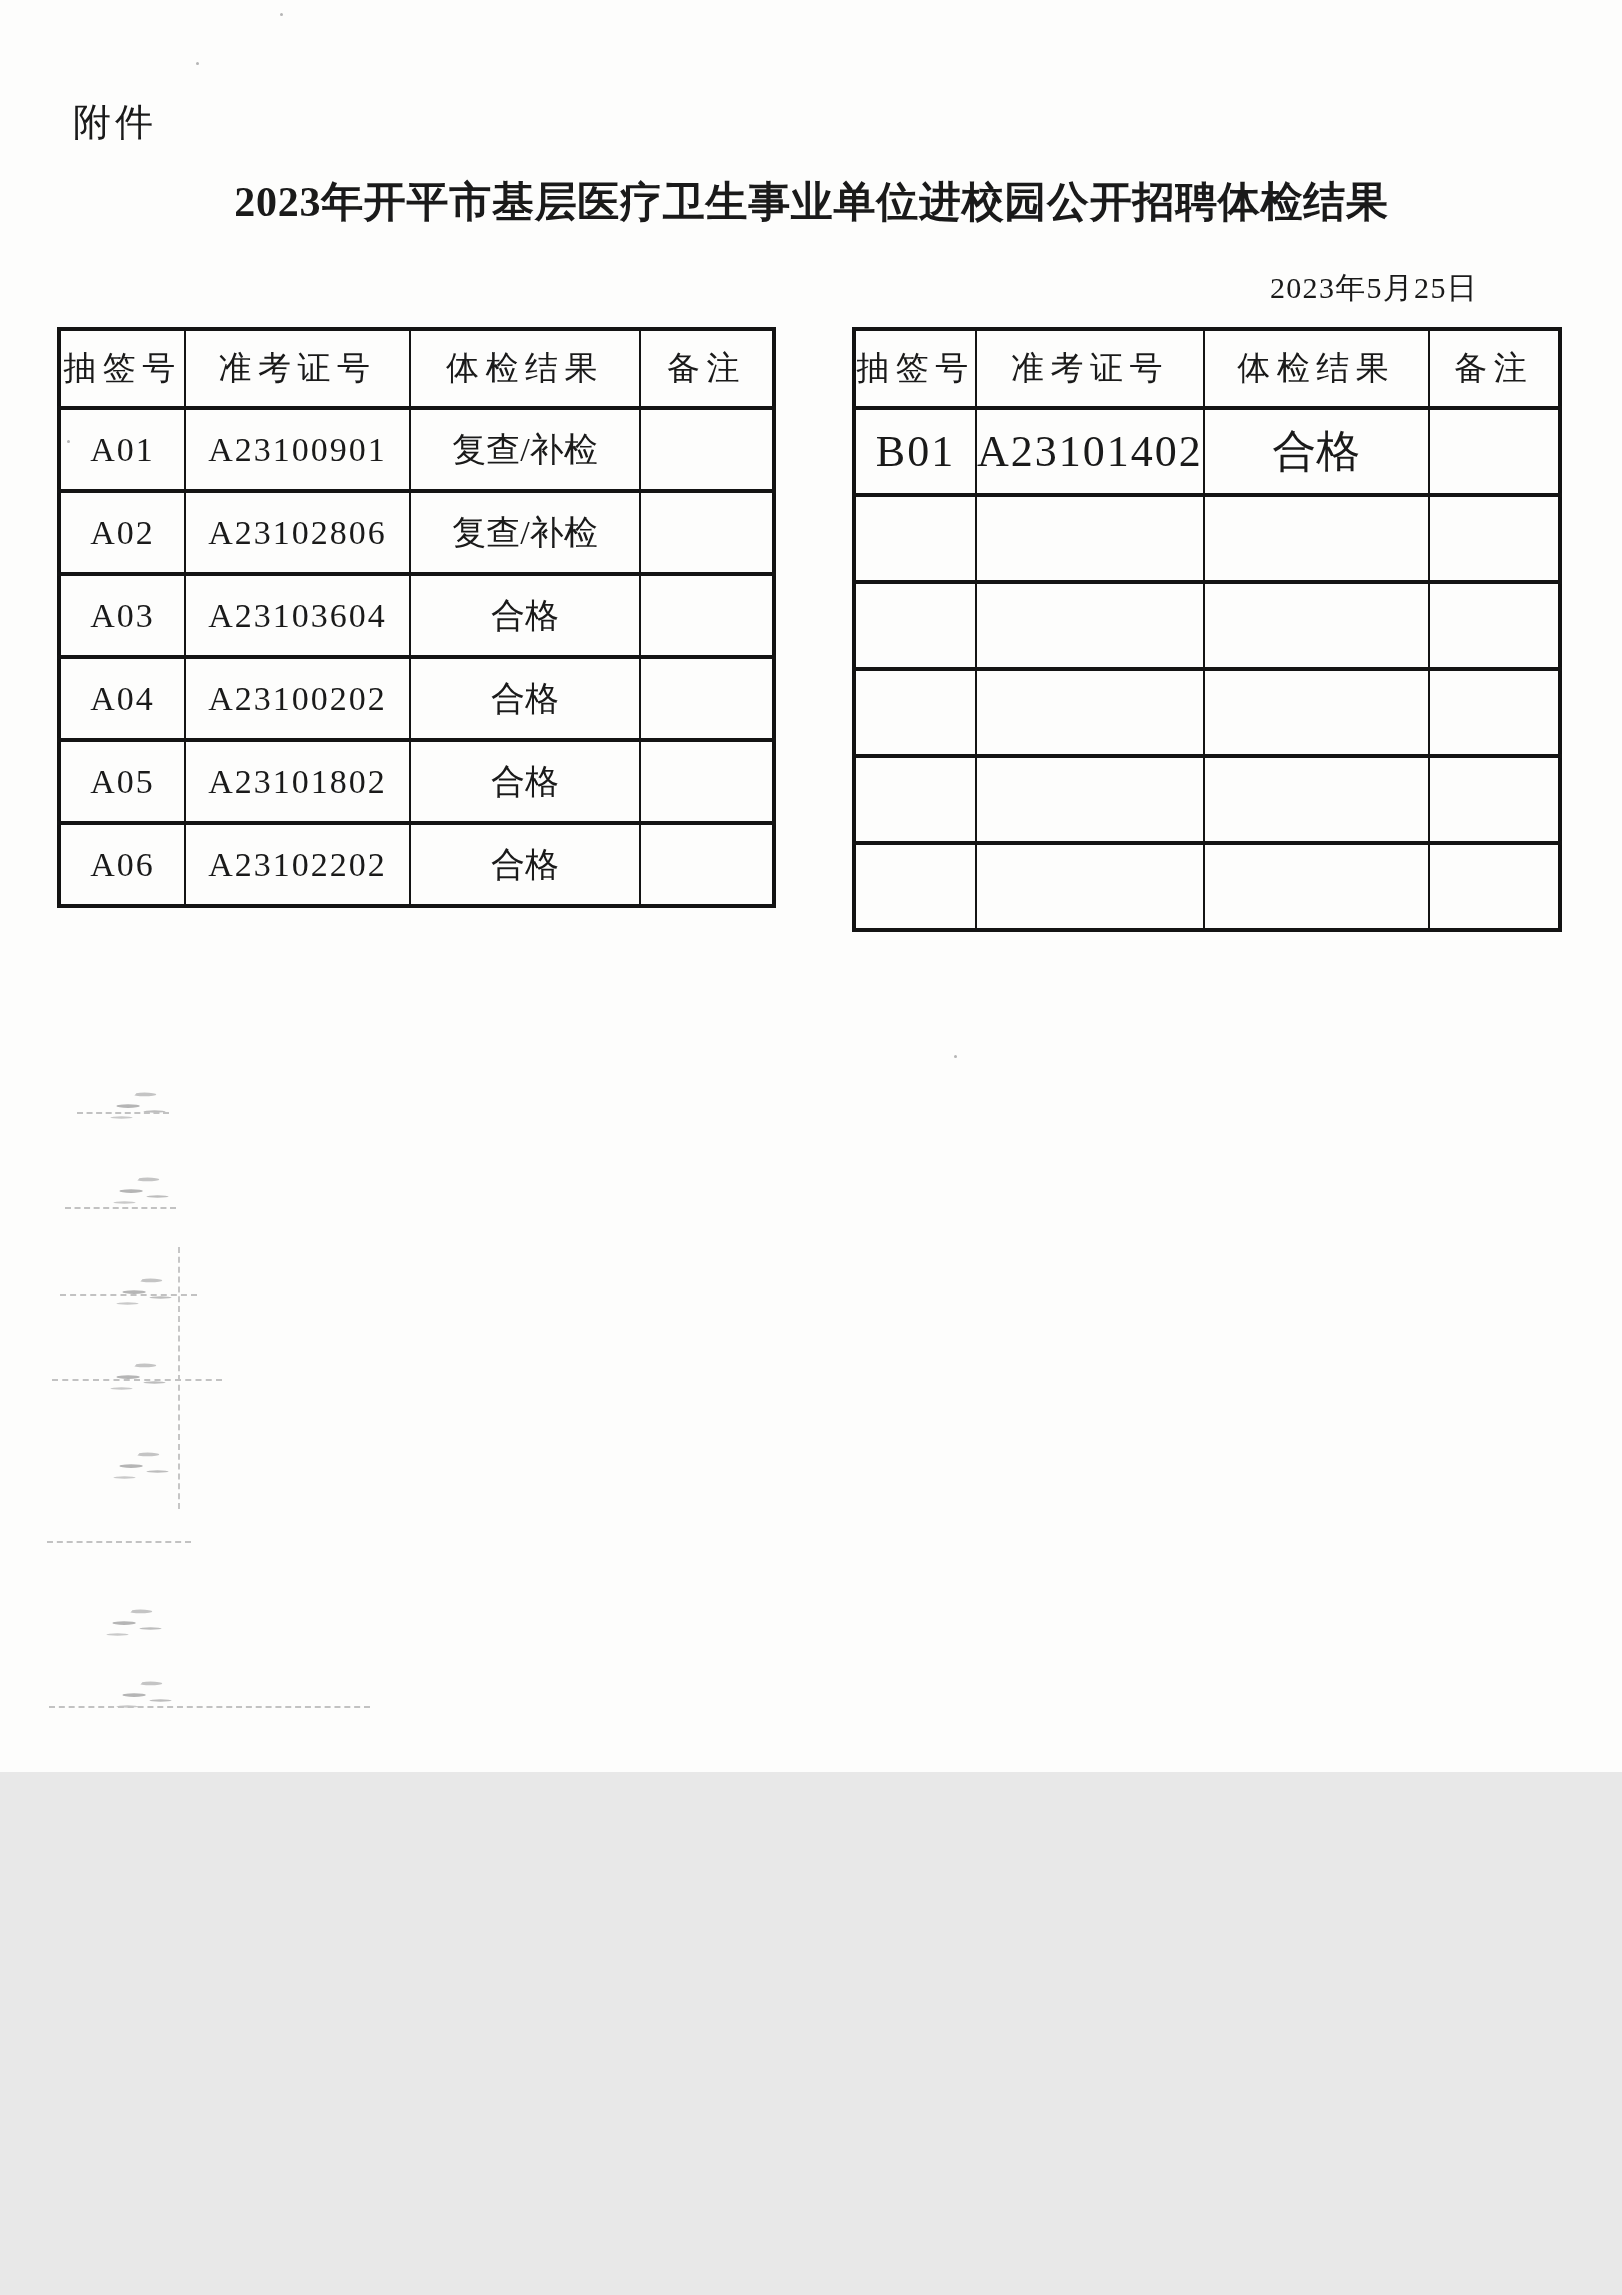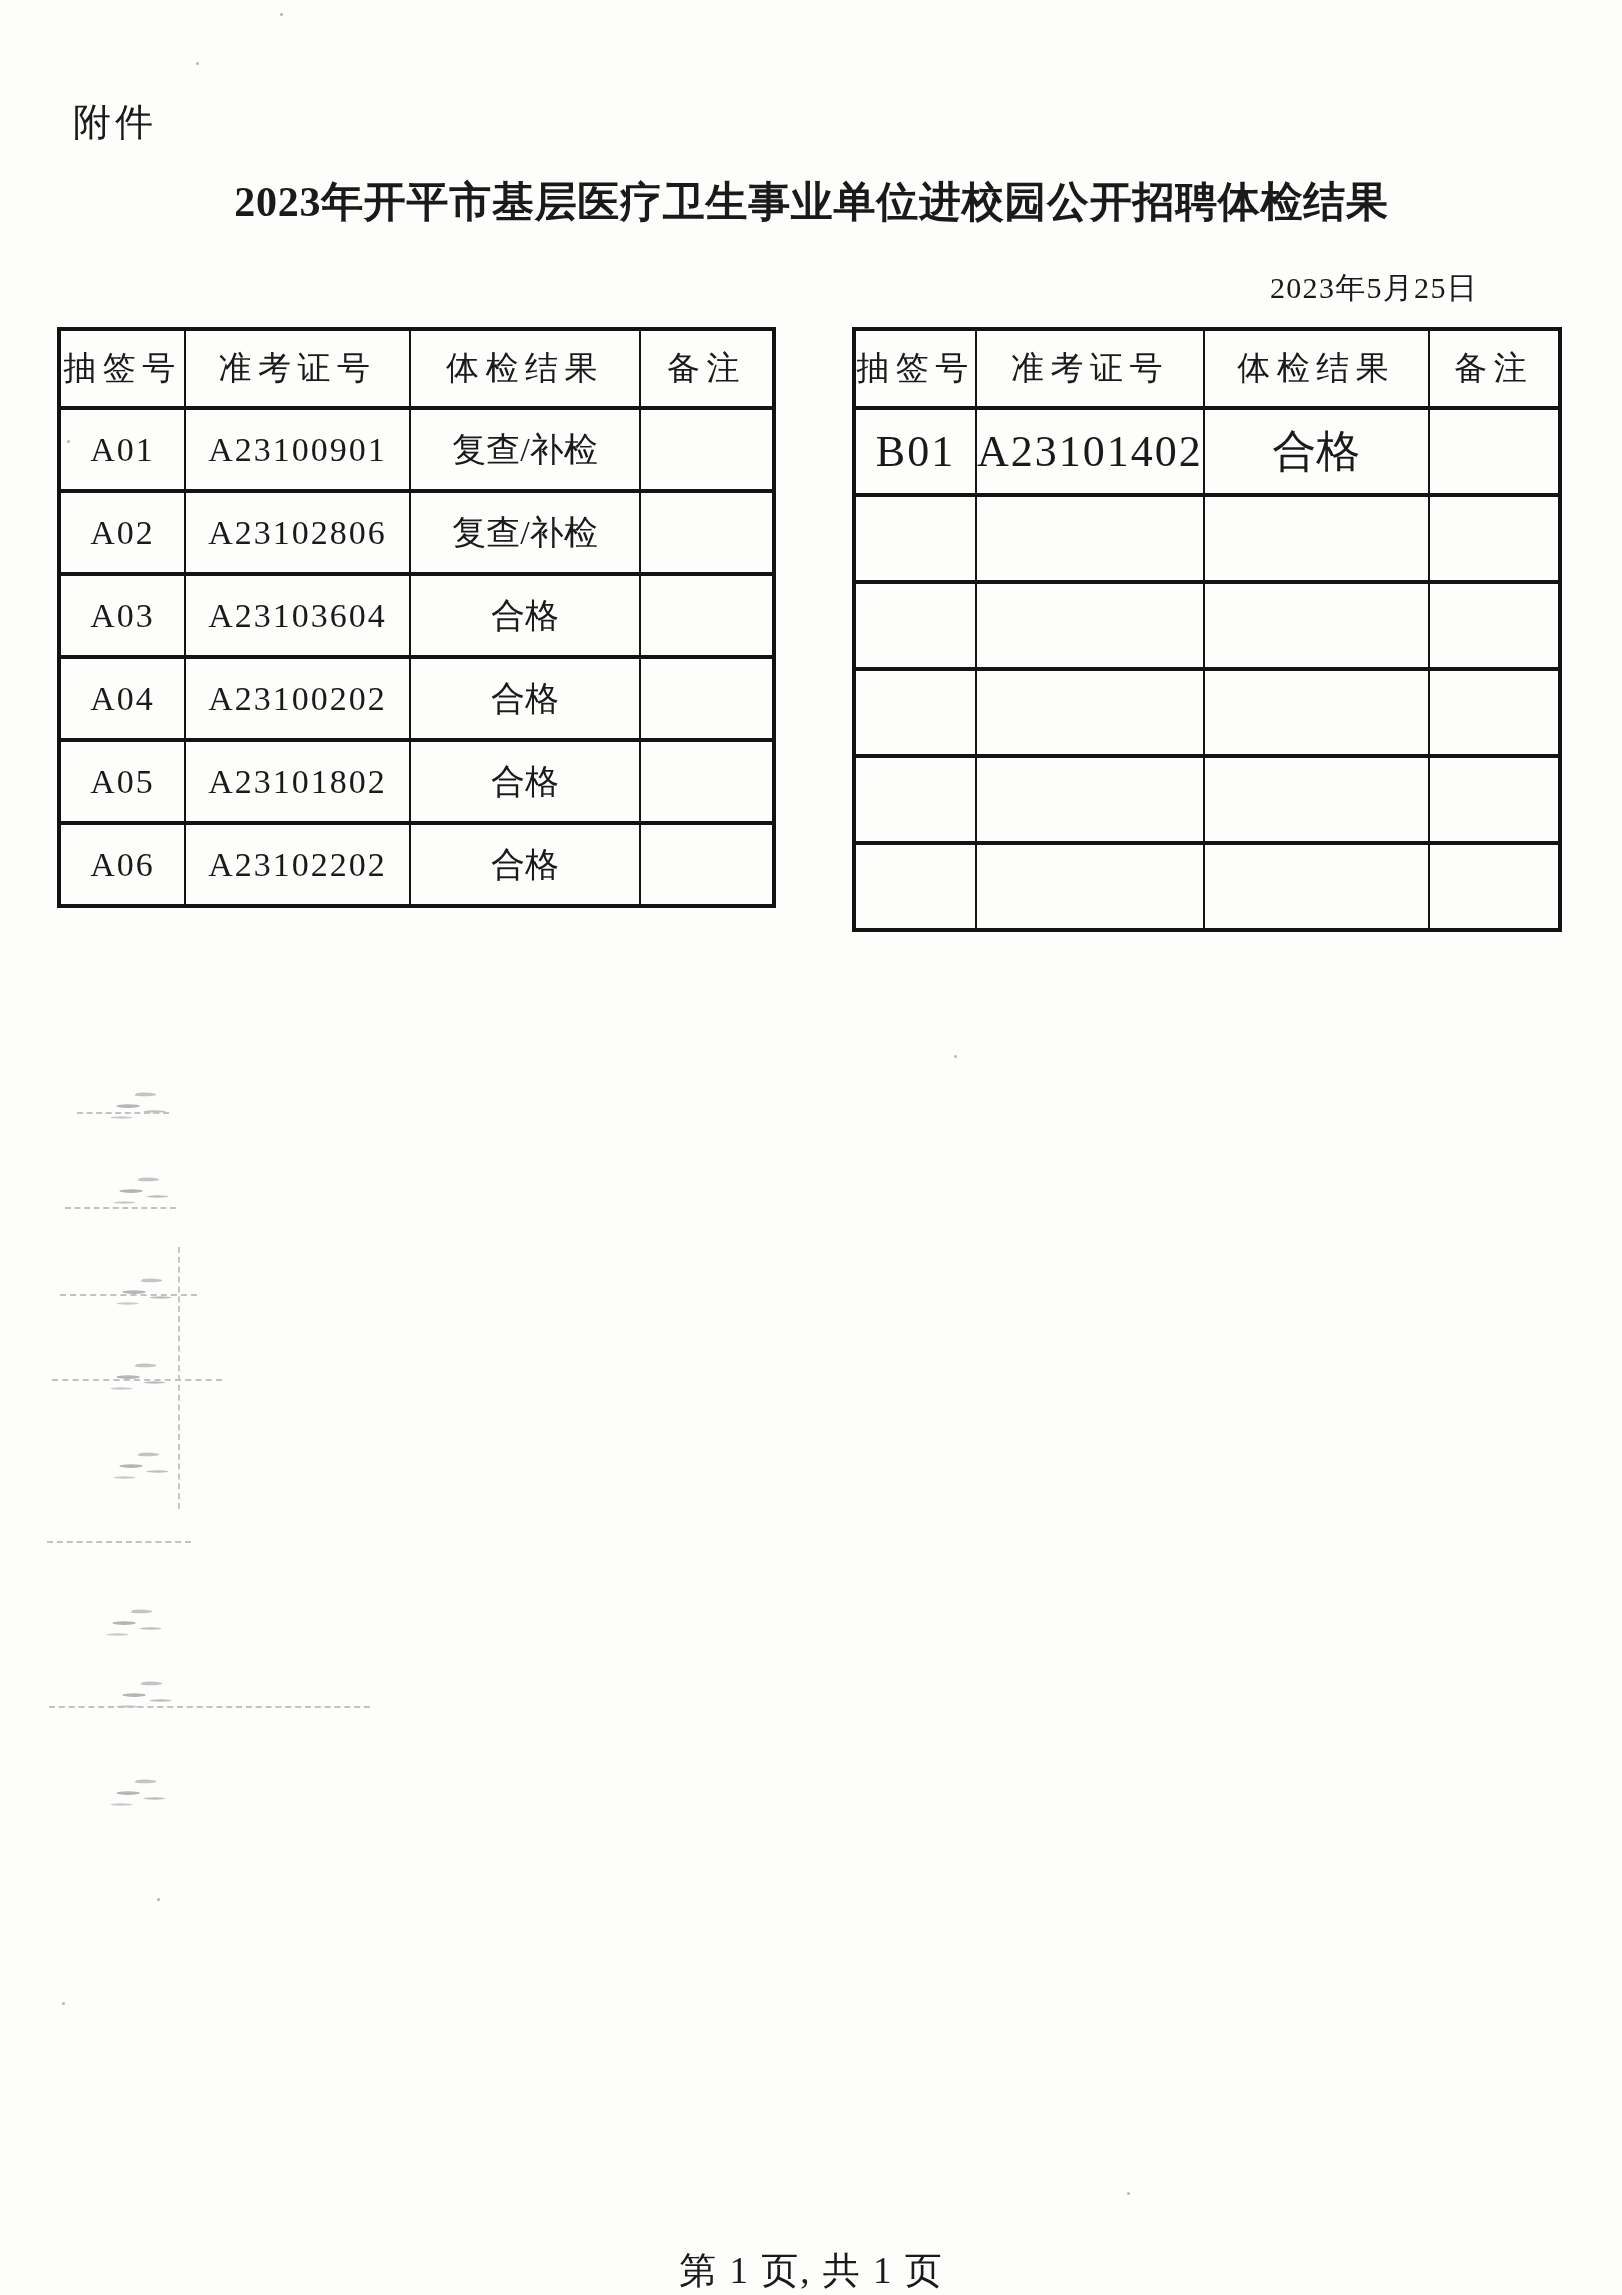--- a/index.html
+++ b/index.html
@@ -1,18 +1,18 @@
 <!DOCTYPE html>
 <html lang="zh" style="font-size:10.5px"><head>
 <meta charset="utf-8">
 <style>
   html,body { margin:0; padding:0; background:#e8e8e8; }
   .page {
     position:relative;
-    width:1623px; height:2295px;
+    width:1623px; height:1772px;
     margin:0 auto;
     background:#fdfdfc;
     color:#1a1a1a;
     font-family:"Liberation Serif","DejaVu Serif",serif;
     overflow:hidden;
   }
   .attachment {
     position:absolute; left:73px; top:97px;
     font-size:38px; letter-spacing:3.9px; font-weight:500;
   }

